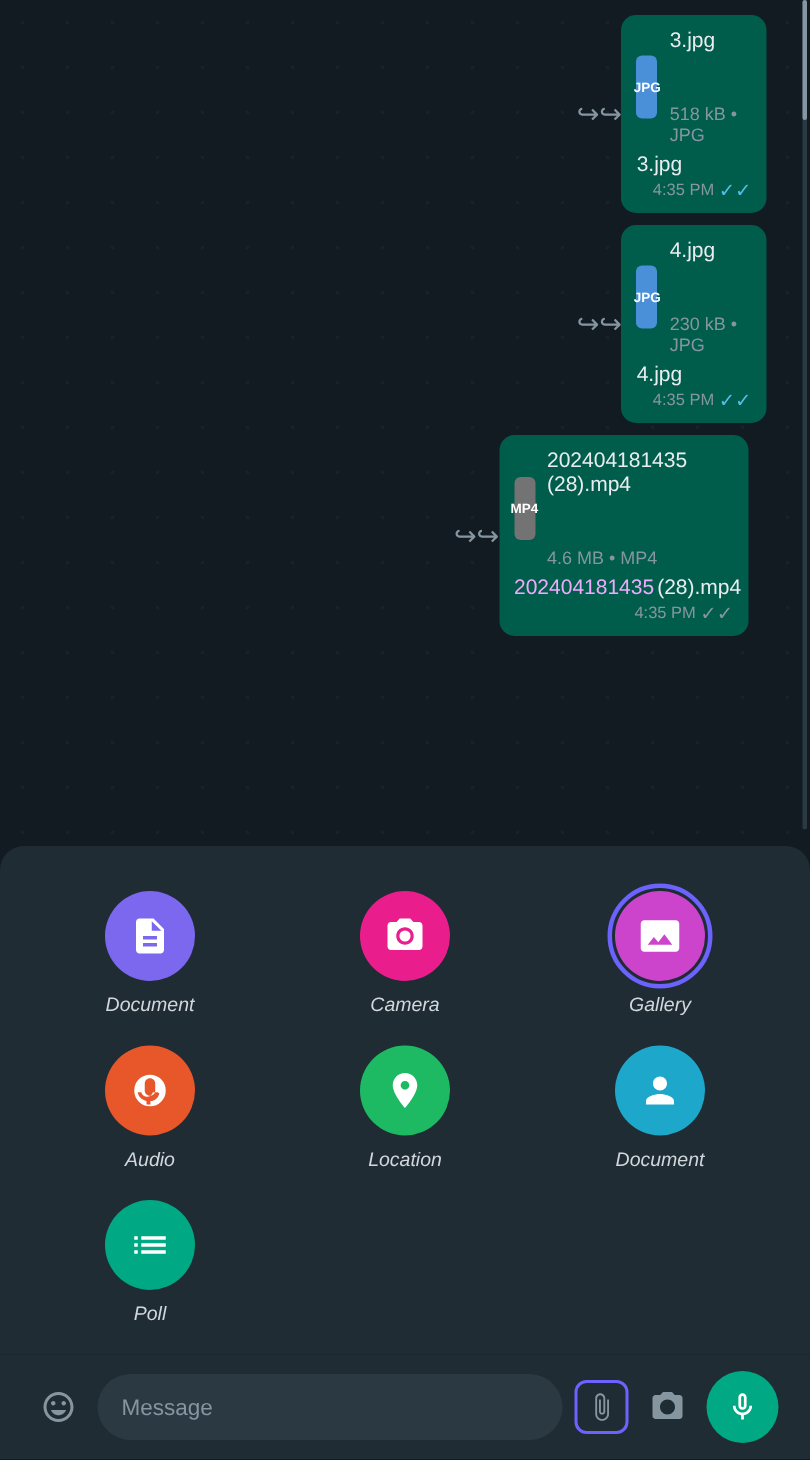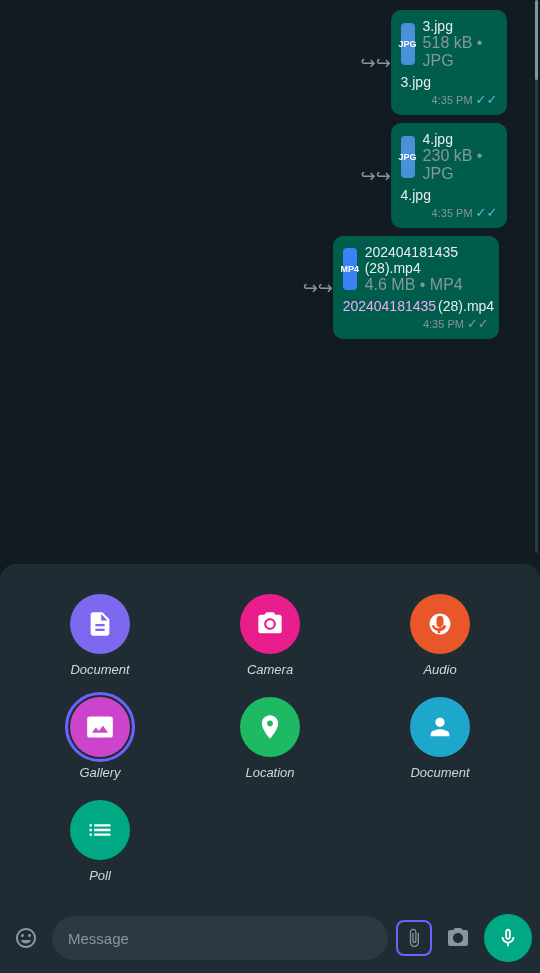--- a/index.html
+++ b/index.html
@@ -57,35 +57,36 @@
       display: flex;
       align-items: center;
       justify-content: center;
       font-size: 9px;
       font-weight: bold;
       color: white;
       flex-shrink: 0;
     }
 
     .file-icon.jpg { background-color: #4a90d9; }
-    .file-icon.mp4 { background-color: #3b82f6; }
+    .file-icon.mp4 { background-color: #737373; }
 
     .file-details {
       display: flex;
       flex-direction: column;
     }
 
     .file-name {
       color: #e9edef;
       font-size: 14px;
     }
 
     .file-meta {
       color: #8696a0;
-      font-size: 16px;
+      font-size: 12px;
+      margin-top: 35px;
     }
 
     .message-filename {
       color: #e9edef;
       font-size: 14px;
       margin-bottom: 2px;
     }
 
     .message-filename.link {
       color: #f0abfc;
@@ -165,21 +166,21 @@
     
     .bottom-bar {
       position: absolute;
       bottom: 0;
       left: 0;
       right: 0;
       height: 70px;
       background-color: #1f2c34;
       display: flex;
       align-items: center;
-      padding: 0 8px;
+      padding: 0 21px;
       gap: 8px;
     }
 
     .emoji-btn {
       width: 36px;
       height: 36px;
       display: flex;
       align-items: center;
       justify-content: center;
       font-size: 22px;
@@ -346,35 +347,35 @@
     <div class="attach-item">
       <div class="attach-circle" style="background-color:#e91e8c;">
         <svg width="28" height="28" viewBox="0 0 24 24" fill="white">
           <path d="M12 15.2A3.2 3.2 0 1 0 12 8.8a3.2 3.2 0 0 0 0 6.4zM9 2L7.17 4H4c-1.1 0-2 .9-2 2v12c0 1.1.9 2 2 2h16c1.1 0 2-.9 2-2V6c0-1.1-.9-2-2-2h-3.17L15 2H9zm3 15c-2.76 0-5-2.24-5-5s2.24-5 5-5 5 2.24 5 5-2.24 5-5 5z"></path>
         </svg>
       </div>
       <span class="attach-label">Camera</span>
     </div>
 
     <div class="attach-item">
+      <div class="attach-circle selected" style="background-color:#cc44cc;">
+        <svg width="28" height="28" viewBox="0 0 24 24" fill="white">
+          <path d="M21 3H3C1.9 3 1 3.9 1 5v14c0 1.1.9 2 2 2h18c1.1 0 2-.9 2-2V5c0-1.1-.9-2-2-2zM5 17l3.5-4.5 2.5 3.01L14.5 11l4.5 6H5z"></path>
+        </svg>
+      </div>
+      <span class="attach-label">Gallery</span>
+    </div>
+
+    <div class="attach-item">
       <div class="attach-circle" style="background-color:#e8572a;">
         <svg width="28" height="28" viewBox="0 0 24 24" fill="white">
           <path d="M12 3a9 9 0 0 0-9 9 9 9 0 0 0 9 9 9 9 0 0 0 9-9 9 9 0 0 0-9-9zm0 2c1.66 0 3 1.34 3 3v4c0 1.66-1.34 3-3 3s-3-1.34-3-3V8c0-1.66 1.34-3 3-3zm5.3 8.5c-.36 2.5-2.5 4.43-5.05 4.48V20H10v-2.02C7.45 17.43 5.3 15.5 4.96 13H7c.35 1.49 1.71 2.62 3.33 2.62 1.62 0 2.98-1.13 3.33-2.62h2.64z"></path>
         </svg>
       </div>
       <span class="attach-label">Audio</span>
-    </div>
-
-    <div class="attach-item">
-      <div class="attach-circle selected" style="background-color:#cc44cc;">
-        <svg width="28" height="28" viewBox="0 0 24 24" fill="white">
-          <path d="M21 3H3C1.9 3 1 3.9 1 5v14c0 1.1.9 2 2 2h18c1.1 0 2-.9 2-2V5c0-1.1-.9-2-2-2zM5 17l3.5-4.5 2.5 3.01L14.5 11l4.5 6H5z"></path>
-        </svg>
-      </div>
-      <span class="attach-label">Gallery</span>
     </div>
 
     <div class="attach-item">
       <div class="attach-circle" style="background-color:#1dba63;">
         <svg width="28" height="28" viewBox="0 0 24 24" fill="white">
           <path d="M12 2C8.13 2 5 5.13 5 9c0 5.25 7 13 7 13s7-7.75 7-13c0-3.87-3.13-7-7-7zm0 9.5c-1.38 0-2.5-1.12-2.5-2.5s1.12-2.5 2.5-2.5 2.5 1.12 2.5 2.5-1.12 2.5-2.5 2.5z"></path>
         </svg>
       </div>
       <span class="attach-label">Location</span>
     </div>

